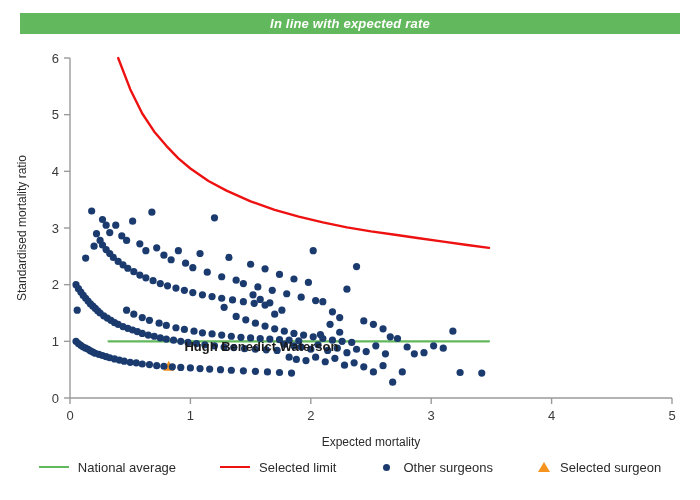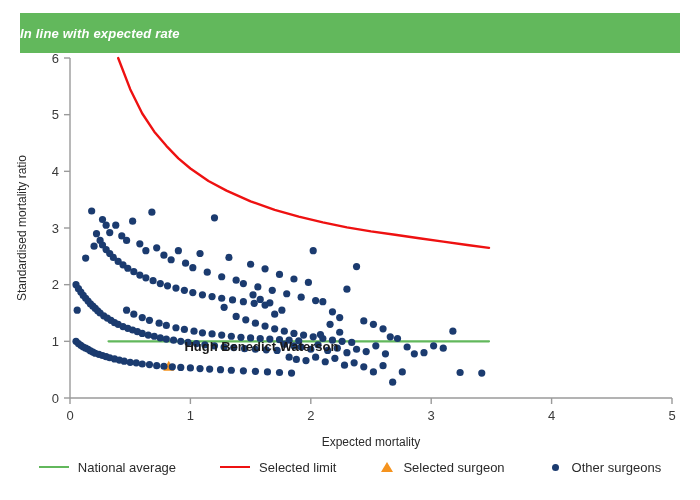--- a/index.html
+++ b/index.html
@@ -18,28 +18,29 @@
     position: absolute;
     left: 0; top: 0;
     width: 700px;
     height: 500px;
   }
   .status-banner {
     position: absolute;
     left: 20px;
     top: 13px;
     width: 660px;
-    height: 40px;
+    height: 21px;
     background: #62b85c;
     color: #ffffff;
     font-size: 13px;
     font-style: italic;
     font-weight: bold;
     display: flex;
     align-items: center;
+    justify-content: center;
     letter-spacing: 0.2px;
   }
   .chart-area {
     position: absolute;
     left: 0;
     top: 40px;
     width: 700px;
     height: 410px;
   }
   .legend {
@@ -397,22 +398,22 @@
   <div class="legend" id="legend">
       <div class="legend-item">
         <span class="legend-swatch line" style="color: rgb(98, 184, 92);"></span>
         <span>National average</span>
       </div>
       <div class="legend-item">
         <span class="legend-swatch line" style="color: rgb(238, 17, 17);"></span>
         <span>Selected limit</span>
       </div>
       <div class="legend-item">
+        <span class="legend-swatch dot" style="color: rgb(27, 59, 111);"></span>
+        <span>Other surgeons</span>
+      </div>
+      <div class="legend-item">
         <span class="legend-swatch tri" style="color: rgb(245, 147, 30);"></span>
         <span>Selected surgeon</span>
       </div>
-      <div class="legend-item">
-        <span class="legend-swatch dot" style="color: rgb(27, 59, 111);"></span>
-        <span>Other surgeons</span>
-      </div>
     </div>
 
 </div>
 
 </body></html>

